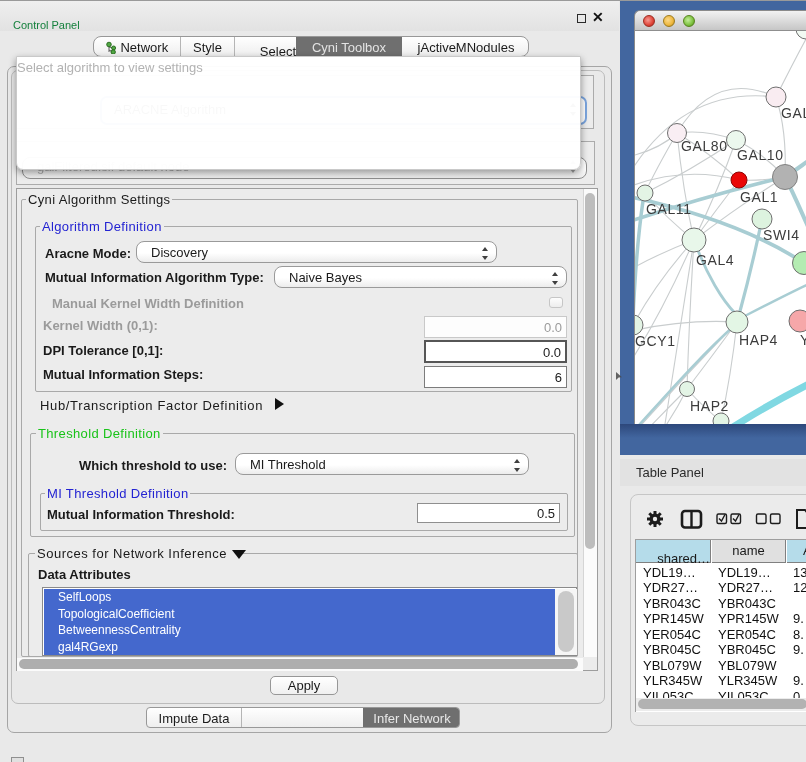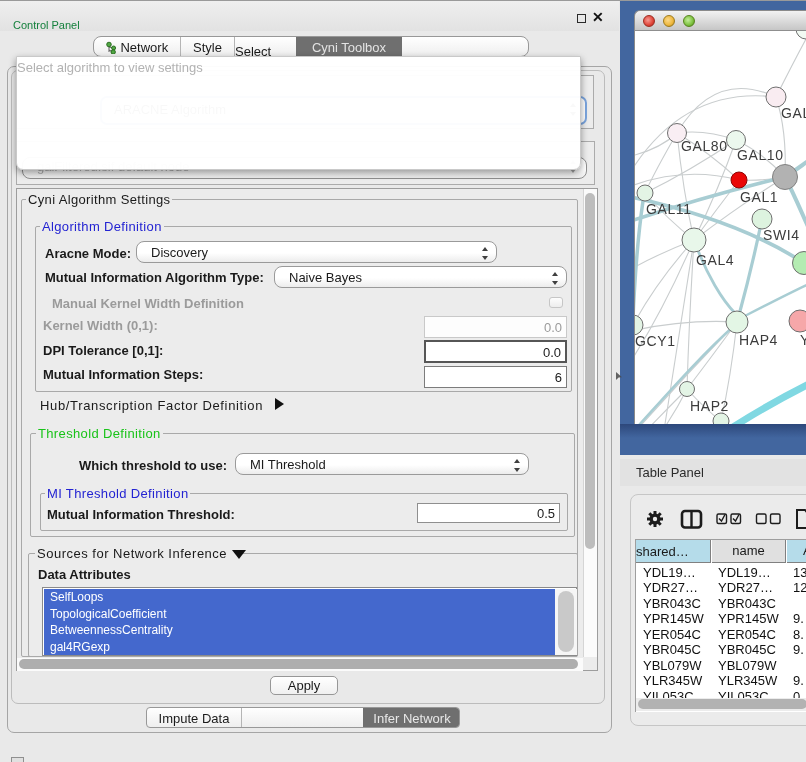--- a/index.html
+++ b/index.html
@@ -29,22 +29,23 @@
 
 <div id="tabbar" class="abs" style="left:93px;top:36px;width:436px;height:21px;border:1px solid #989898;border-radius:8px;background:linear-gradient(#ffffff,#eeeeee);overflow:hidden">
   <div class="abs" style="left:0;top:0;width:87px;height:21px;border-right:1px solid #b5b5b5;text-align:center;padding-top:3px">
     <svg width="11" height="13" style="vertical-align:-2px" viewBox="0 0 11 13">
       <path d="M 3,3.5 L 3,11 M 3,6 L 7.5,7 M 3,9 L 7,11" stroke="#6a6a6a" stroke-width="1.1" fill="none"></path>
       <circle cx="3" cy="3.5" r="2.3" fill="#52a844" stroke="#23641a" stroke-width="0.9"></circle>
       <circle cx="7.6" cy="7" r="2" fill="#52a844" stroke="#23641a" stroke-width="0.9"></circle>
       <circle cx="7.2" cy="11" r="2.2" fill="#52a844" stroke="#23641a" stroke-width="0.9"></circle>
     </svg> Network</div>
   <div class="abs" style="left:87px;top:0;width:54px;height:21px;border-right:1px solid #b5b5b5;text-align:center;padding-top:3px">Style</div>
-  <div class="abs" style="left:141px;top:0;width:61px;height:21px;text-align:left;padding-top:7px">Select</div>
+  <div class="abs" style="left:141px;top:0;width:61px;height:21px;text-align:right;padding-top:7px">Select</div>
   <div class="abs" style="left:202px;top:0;width:106px;height:21px;background:#6f6f6f;color:#e3e3e3;text-align:center;padding-top:3px">Cyni Toolbox</div>
+  <div class="abs" style="left:308px;top:0;width:128px;height:21px;text-align:center;padding-top:3px">jActiveMNodules</div>
 </div>
 
 <div class="abs" style="left:7px;top:66px;width:605px;height:667px;border:1px solid #a5a5a5;border-radius:7px;background:#e9e9e9"></div>
 <div class="abs" style="left:11px;top:70px;width:594px;height:634px;border:1px solid #bcbcbc;border-radius:7px;background:#e9e9e9"></div>
 
 <div class="abs" style="left:16px;top:75px;width:578px;height:54px;border:1px solid #ababab;background:#ececec"></div>
 <div class="abs" style="left:100px;top:96px;width:487px;height:29px;border:2.5px solid #7aa4dd;border-radius:7px;background:#fff;color:#333;padding:4px 0 0 12px">ARACNE Algorithm</div>
 <div class="ud" style="left:570px;top:103px"></div>
 <div class="abs" style="left:16px;top:141px;width:579px;height:44px;border:1px solid #ababab;background:#ececec"></div>
 <div class="abs combo" style="left:22px;top:157px;width:565px;height:22px;color:#b0b0b0;border-color:#8f8f8f;padding-top:1px">galFiltered.sif default node</div>
@@ -91,21 +92,21 @@
   <div class="gbox" style="left:40px;top:493px;width:528px;height:38px"></div>
   <div class="gtitle" style="left:45px;top:487px;color:#2323d2">MI Threshold Definition</div>
   <div class="abs b" style="left:47px;top:507px">Mutual Information Threshold:</div>
   <div class="inp" style="left:417px;top:503px;width:143px">0.5</div>
 
   <div class="gbox" style="left:28px;top:553px;width:550px;height:104px"></div>
   <div class="gtitle" style="left:35px;top:547px;background:#ececec;height:13px;letter-spacing:0.5px;padding-right:14px">Sources for Network Inference</div>
   <div class="abs" style="left:232px;top:550px;width:0;height:0;border-left:7px solid transparent;border-right:7px solid transparent;border-top:9px solid #111"></div>
   <div class="abs b" style="left:38px;top:567px">Data Attributes</div>
   <div class="abs" style="left:42px;top:587px;width:535px;height:69px;border:1px solid #8a8a8a;background:#fff">
-    <div class="abs" style="left:1px;top:1px;width:511px;height:66px;background:#4468cd;color:#fff;font-size:12px;line-height:16.6px;padding-left:6px">SelfLoops<br>TopologicalCoefficient<br>BetweennessCentrality<br>gal4RGexp</div>
+    <div class="abs" style="left:1px;top:1px;width:511px;height:66px;background:#4468cd;color:#fff;font-size:12px;line-height:16.6px;padding-left:14px">SelfLoops<br>TopologicalCoefficient<br>BetweennessCentrality<br>gal4RGexp</div>
     <div class="abs" style="left:512px;top:1px;width:22px;height:66px;background:#f6f6f6"></div>
     <div class="abs" style="left:515px;top:3px;width:16px;height:61px;background:#c9c9c9;border-radius:8px"></div>
   </div>
 </div>
 
 <div class="abs" style="left:270px;top:676px;width:68px;height:19px;background:linear-gradient(#ffffff,#f0f0f0);border:1px solid #979797;border-radius:5px;text-align:center;padding-top:1px;font-size:13px">Apply</div>
 
 <div class="abs" style="left:146px;top:707px;width:314px;height:21px;border:1px solid #989898;border-radius:4px;background:linear-gradient(#ffffff,#eeeeee);overflow:hidden">
   <div class="abs" style="left:0;top:0;width:95px;height:21px;border-right:1px solid #b5b5b5;text-align:center;padding-top:3px">Impute Data</div>
   <div class="abs" style="left:216px;top:0;width:98px;height:21px;background:#6f6f6f;color:#e8e8e8;text-align:center;padding-top:3px">Infer Network</div>
@@ -245,21 +246,21 @@
         <rect x="110.5" y="5" width="9.5" height="9.5" rx="1.5"></rect>
         <rect x="124.5" y="5" width="9.5" height="9.5" rx="1.5"></rect>
       </g>
 
       <path d="M 151,1 L 159,1 L 163,6 L 163,19 L 151,19 Z" fill="none" stroke="#1c1c1c" stroke-width="2"></path>
     </svg>
   </div>
 
   <div class="abs" style="left:635px;top:539px;width:171px;height:173px;background:#fff;border-left:1px solid #9e9e9e;border-top:1px solid #9e9e9e;overflow:hidden">
 
-    <div class="abs" style="left:0;top:0;width:75px;height:23px;background:#b5dcea;border-right:1px solid #808080;border-bottom:1px solid #808080;text-align:left;padding-top:4px">shared…</div>
+    <div class="abs" style="left:0;top:0;width:75px;height:23px;background:#b5dcea;border-right:1px solid #808080;border-bottom:1px solid #808080;text-align:right;padding-top:11px">shared…</div>
     <div class="abs" style="left:76px;top:0;width:74px;height:23px;background:#e0e0e0;border-right:1px solid #808080;border-bottom:1px solid #808080;text-align:center;padding-top:3px">name</div>
     <div class="abs" style="left:151px;top:0;width:30px;height:23px;background:#b5dcea;border-bottom:1px solid #808080;padding-top:3px;padding-left:16px">A</div>
 
     <div class="abs" style="left:7px;top:24.5px;line-height:15.5px;font-size:13px;color:#111">YDL19…<br>YDR27…<br>YBR043C<br>YPR145W<br>YER054C<br>YBR045C<br>YBL079W<br>YLR345W<br>YIL053C</div>
     <div class="abs" style="left:82px;top:24.5px;line-height:15.5px;font-size:13px;color:#111">YDL19…<br>YDR27…<br>YBR043C<br>YPR145W<br>YER054C<br>YBR045C<br>YBL079W<br>YLR345W<br>YIL053C</div>
     <div class="abs" style="left:157px;top:24.5px;line-height:15.5px;font-size:13px;color:#111">13<br>12<br>&nbsp;<br>9.<br>8.<br>9.<br>&nbsp;<br>9.<br>0.</div>
 
     <div class="abs" style="left:0;top:158px;width:171px;height:13px;background:#ececec"></div>
     <div class="abs" style="left:2px;top:159px;width:169px;height:10px;background:#b2b2b2;border-radius:5px"></div>
   </div>

